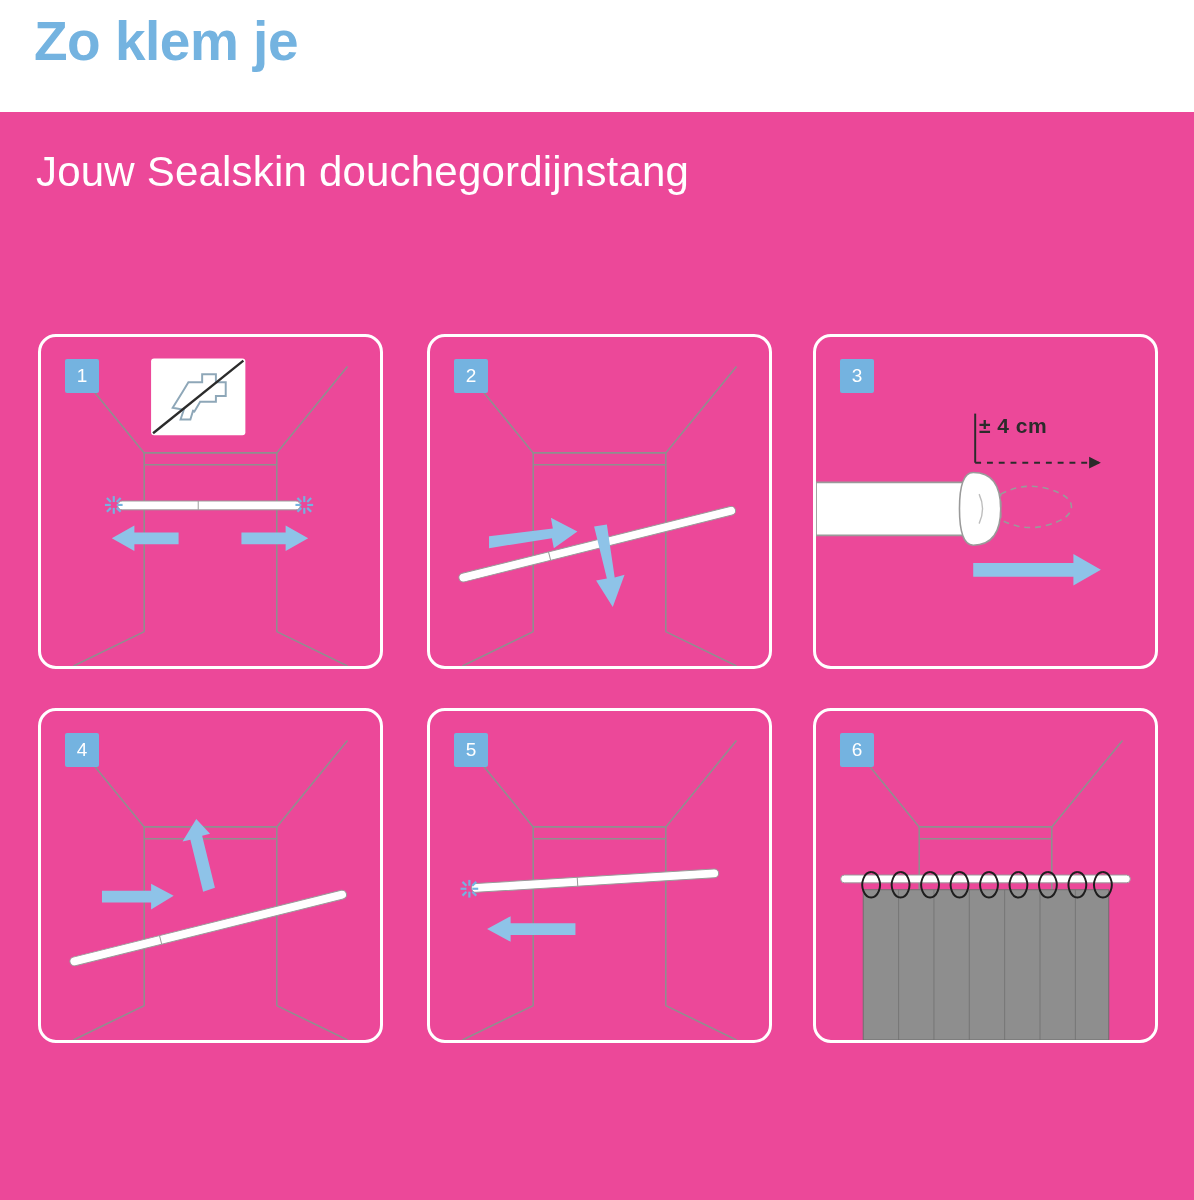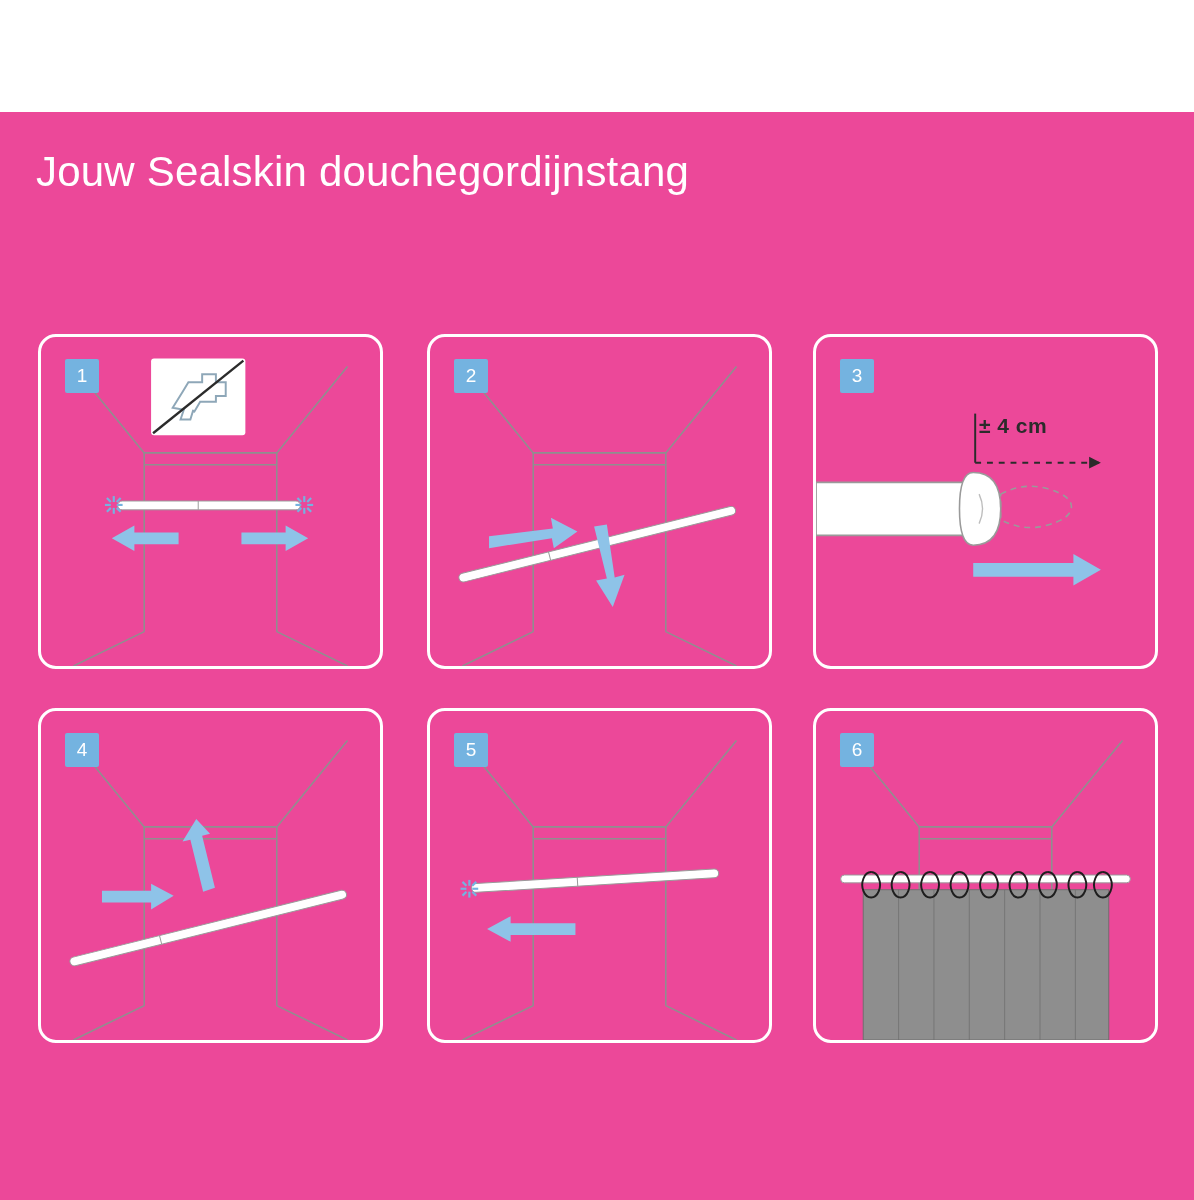--- a/index.html
+++ b/index.html
@@ -100,20 +100,21 @@
     font-weight: bold;
     color: #2b2b2b;
     letter-spacing: 0.5px;
   }
 </style>
 </head>
 <body>
 
 <div class="page">
 
+  <div class="top-heading">Zo klem je</div>
 
   <div class="panel">
     <div class="panel-title">Jouw Sealskin douchegordijnstang</div>
 
     <div class="grid">
 
       <div class="card c1">
         <div class="badge">1</div>
         <svg class="scene" viewBox="0 0 345 335">
 

